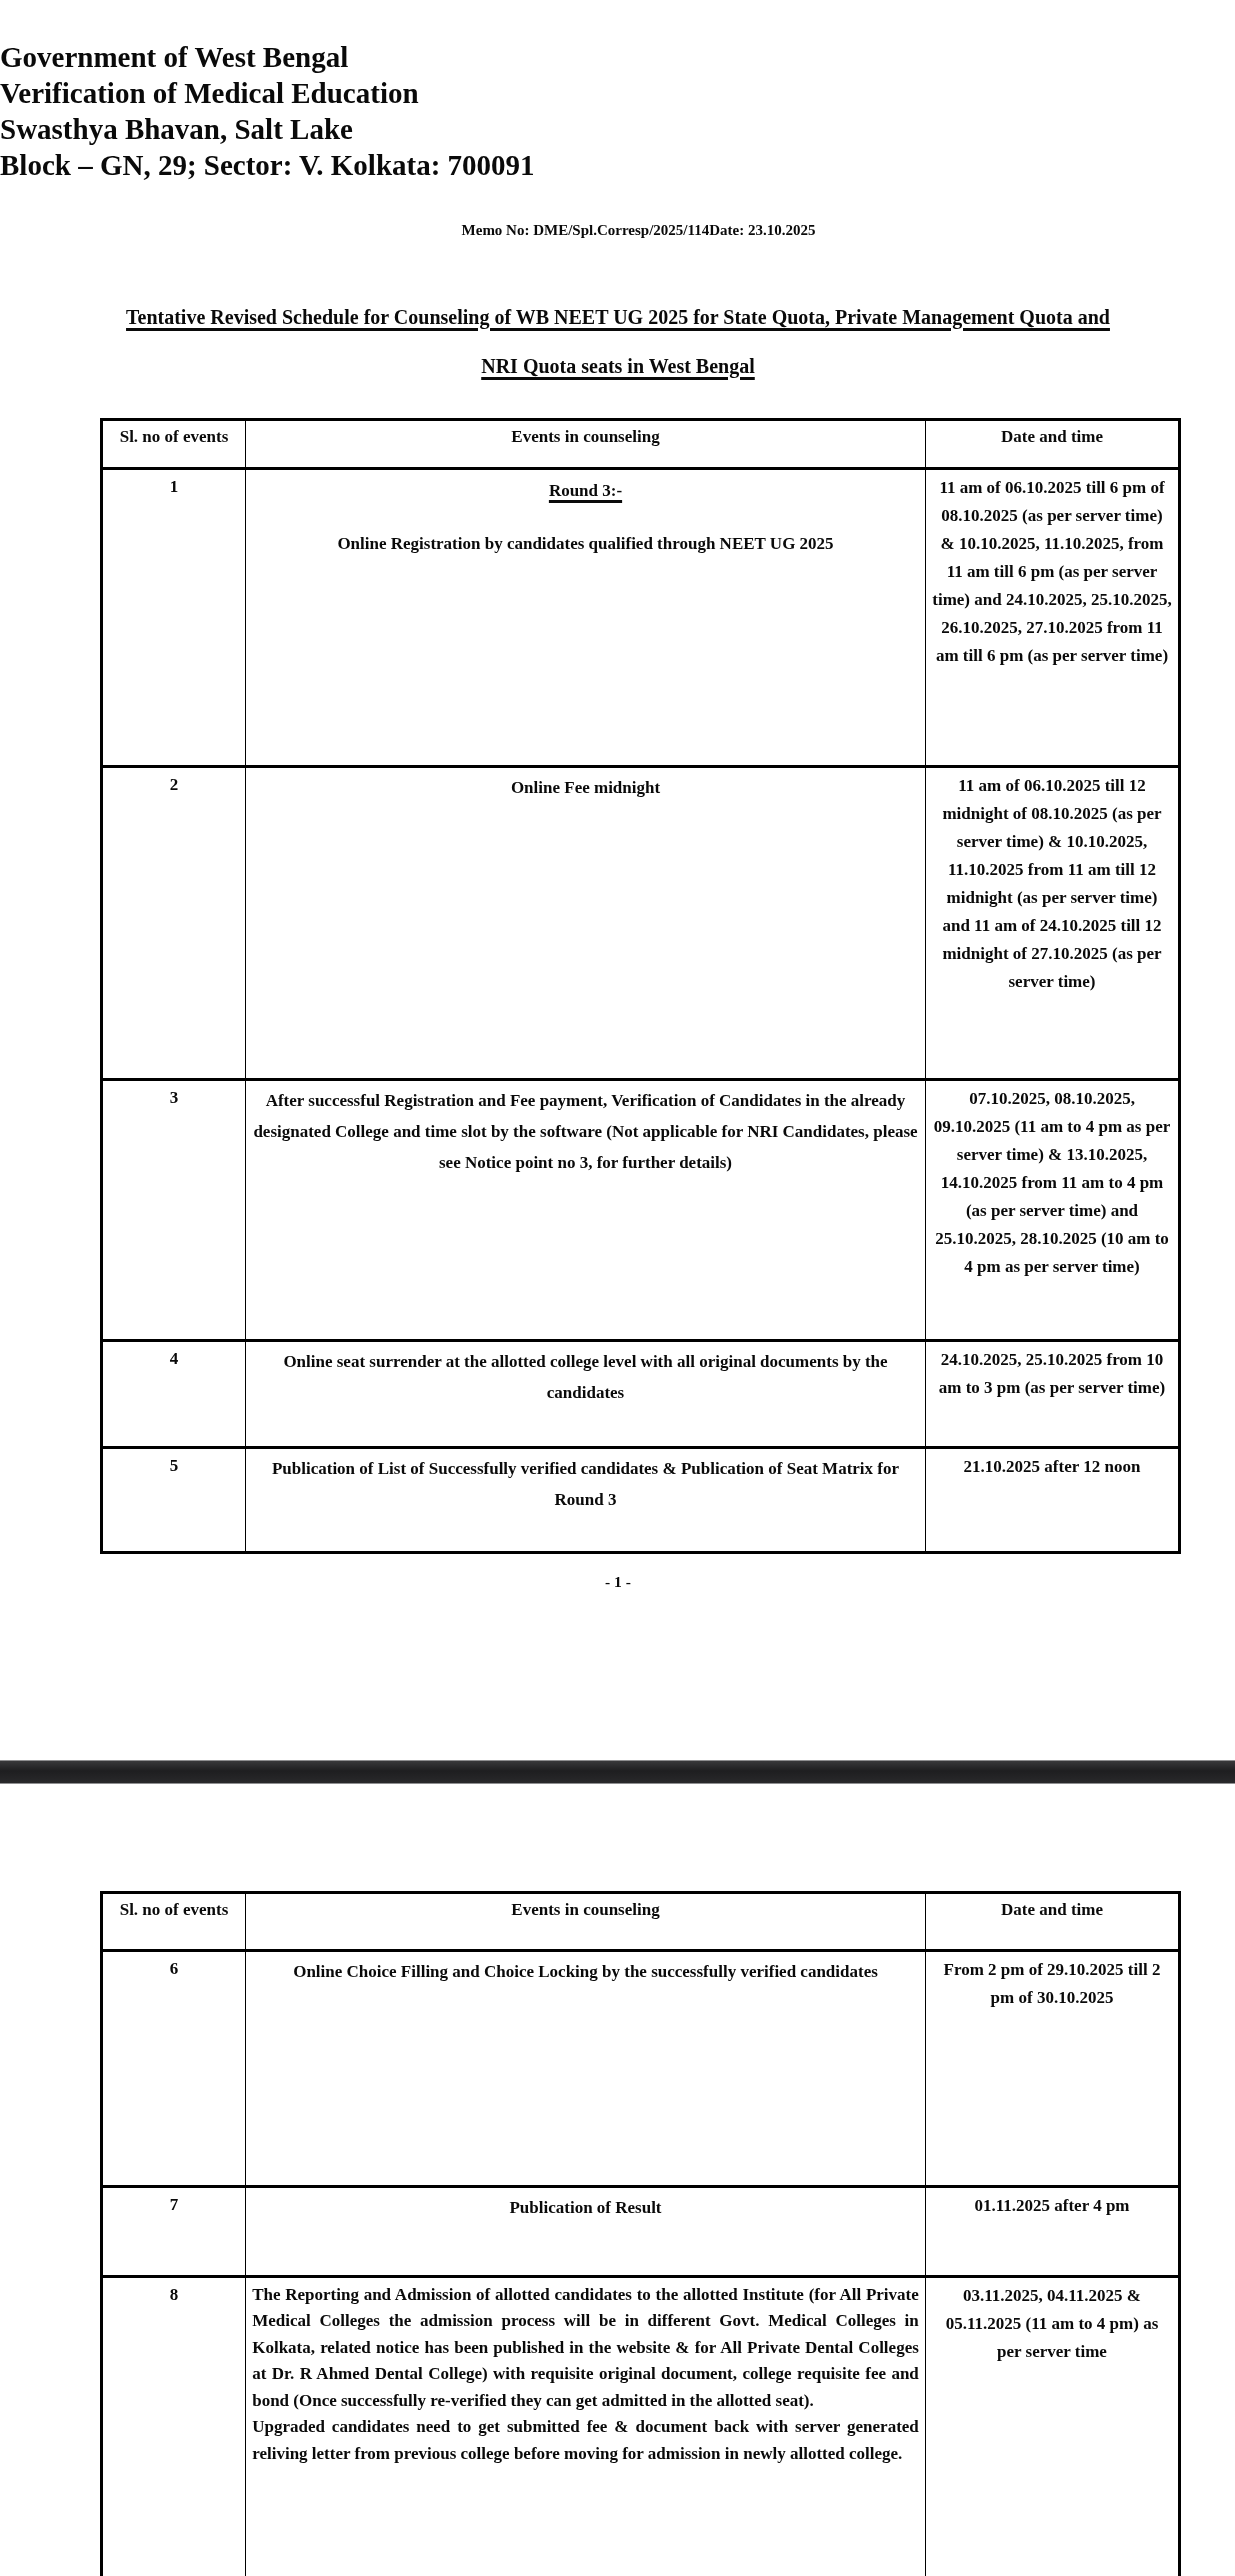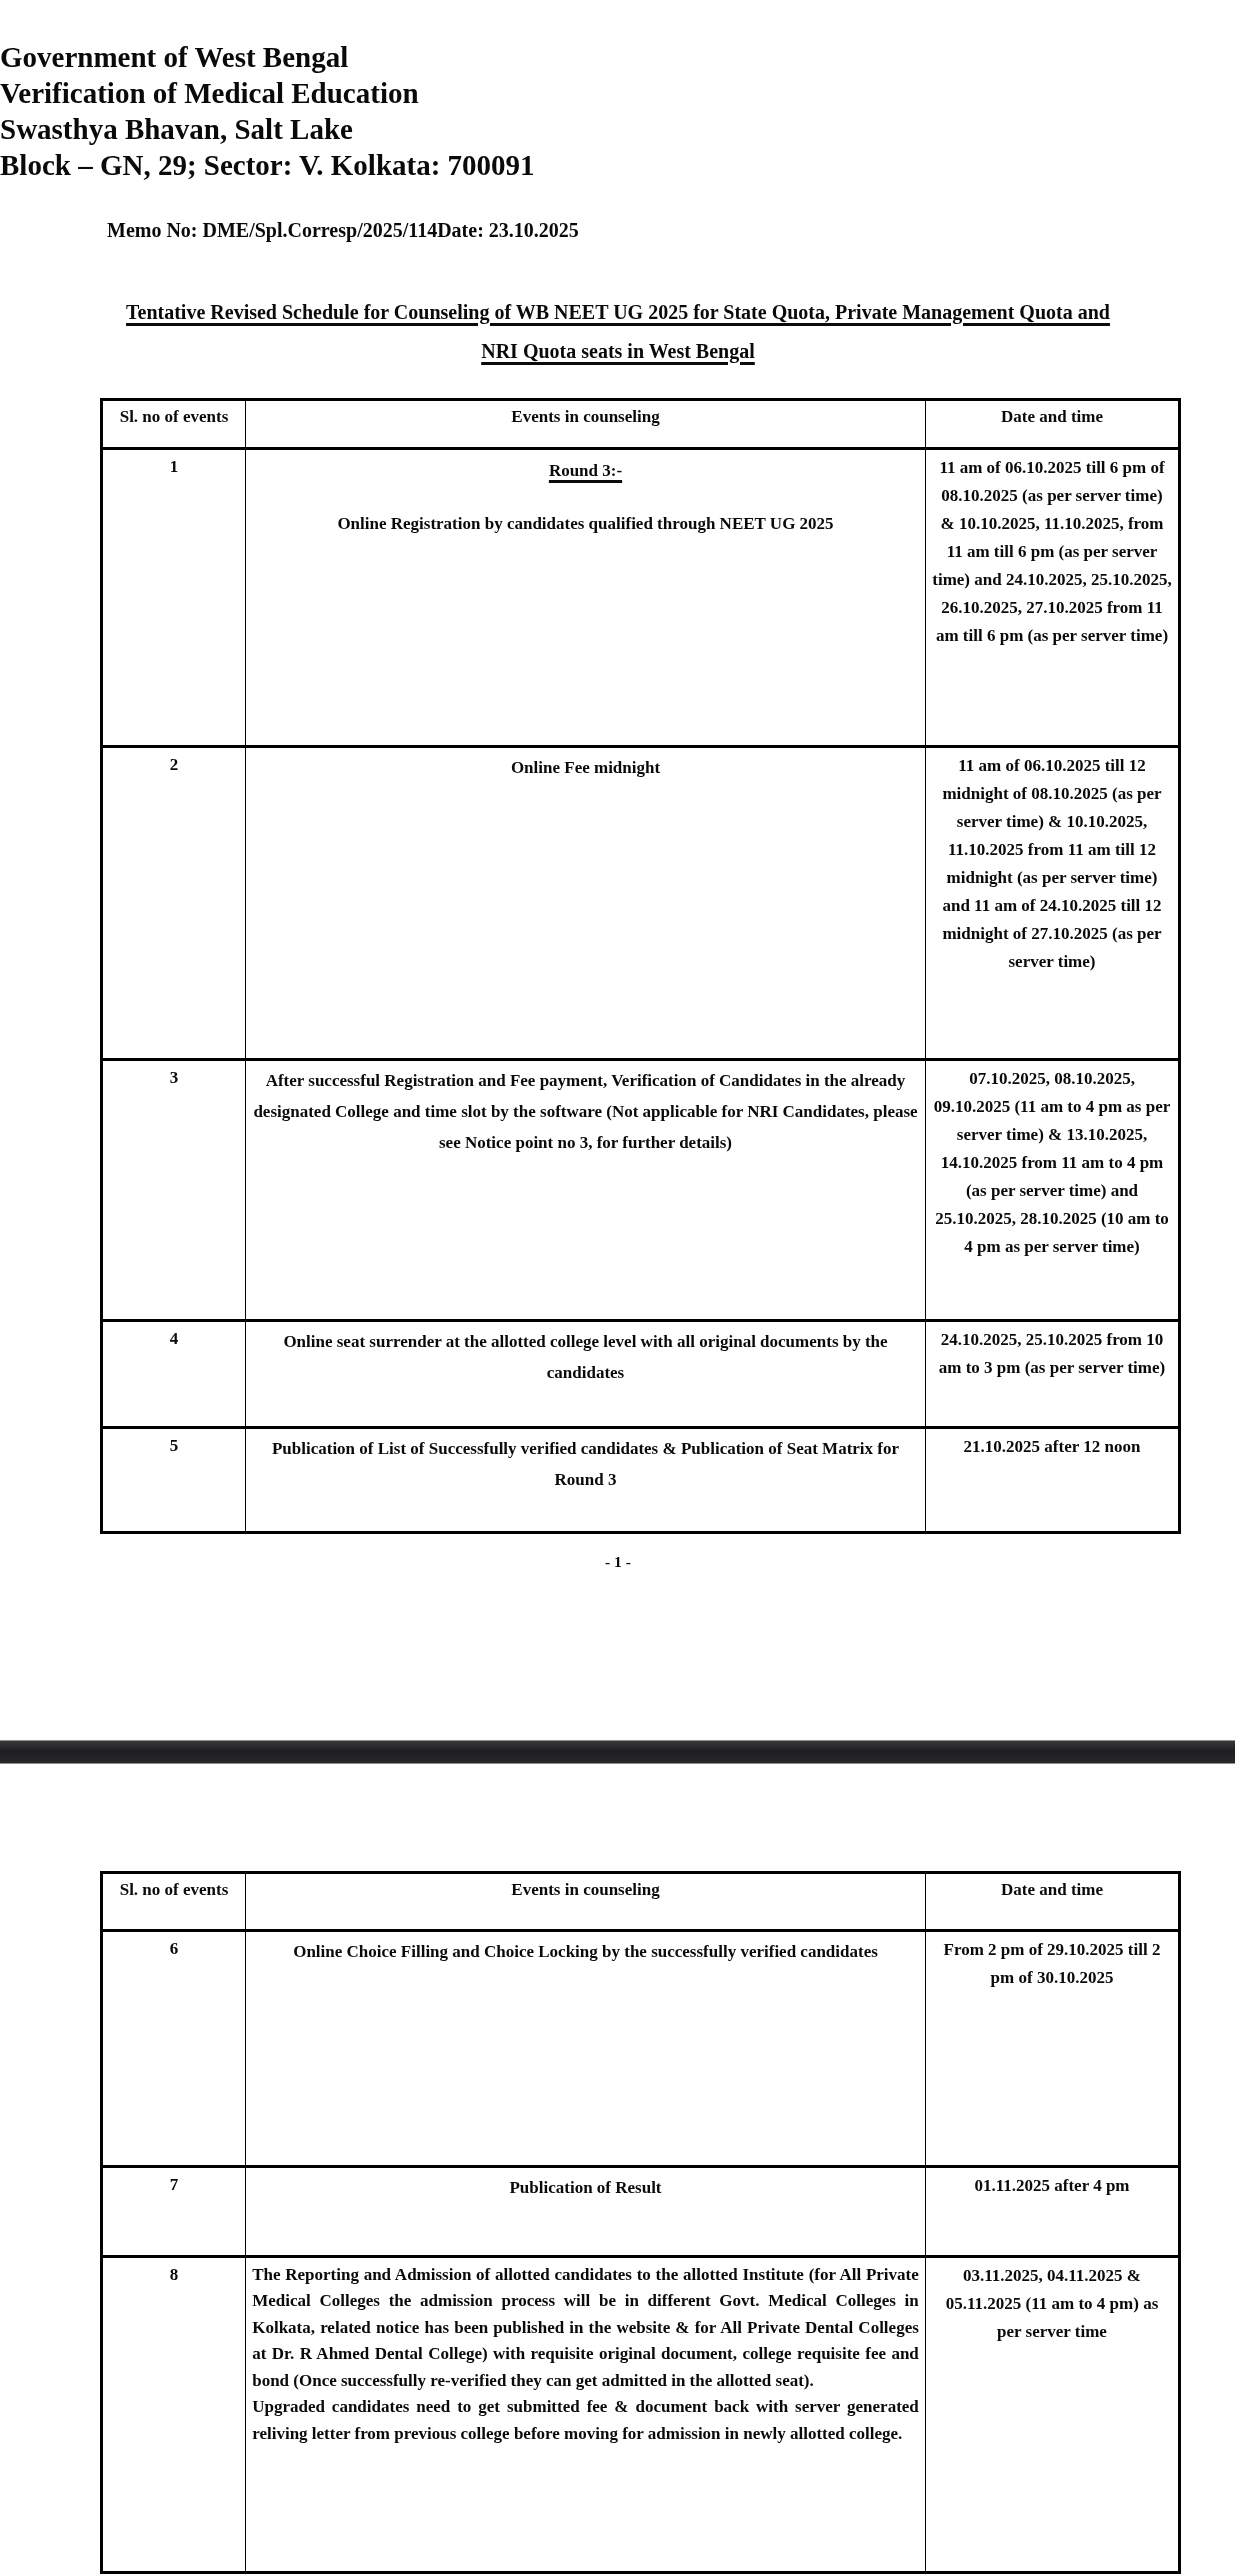--- a/index.html
+++ b/index.html
@@ -4,26 +4,26 @@
 <style>
   html,body{margin:0;padding:0;}
   body{
     width:1236px;height:2576px;background:#ffffff;overflow:hidden;
     font-family:"Liberation Serif","DejaVu Serif",serif;
     font-weight:bold;color:#0a0a0a;
     -webkit-font-smoothing:antialiased;
   }
   .doc-header{margin-top:39px;text-align:left;font-size:29px;line-height:36px;}
   .memo-row{
-    display:flex;justify-content:flex-start;align-items:flex-start;
-    margin:36px 66px 0 107px;font-size:20px;line-height:22.5px;
+    display:flex;justify-content:center;align-items:flex-start;
+    margin:36px 66px 0 107px;font-size:15px;line-height:22.5px;
   }
   .doc-title{
     margin:51px auto 0;width:1024px;text-align:center;
-    font-size:20px;line-height:39px;
+    font-size:20px;line-height:49px;
     text-decoration:underline;text-decoration-thickness:2.5px;text-underline-offset:4.4px;
   }
   table.sched{
     border-collapse:collapse;table-layout:fixed;
     margin-left:100px;width:1078px;
     font-size:17px;
   }
   table.sched,
   table.sched tr,
   table.sched td,

